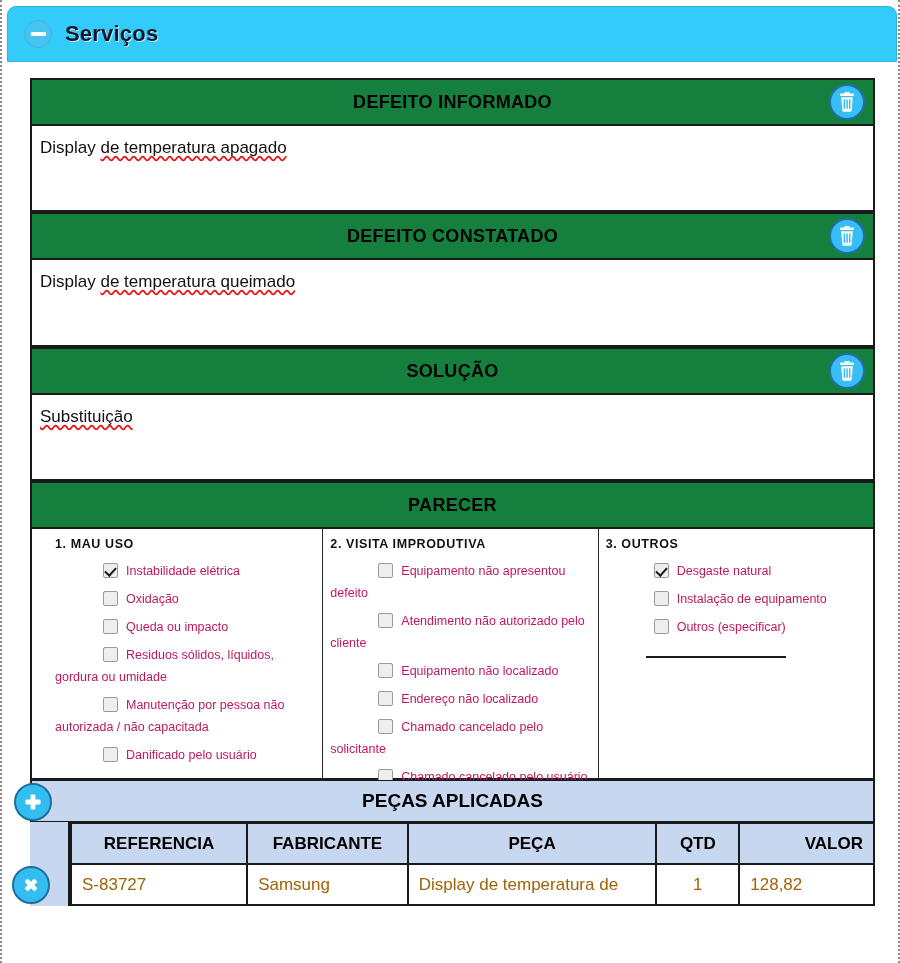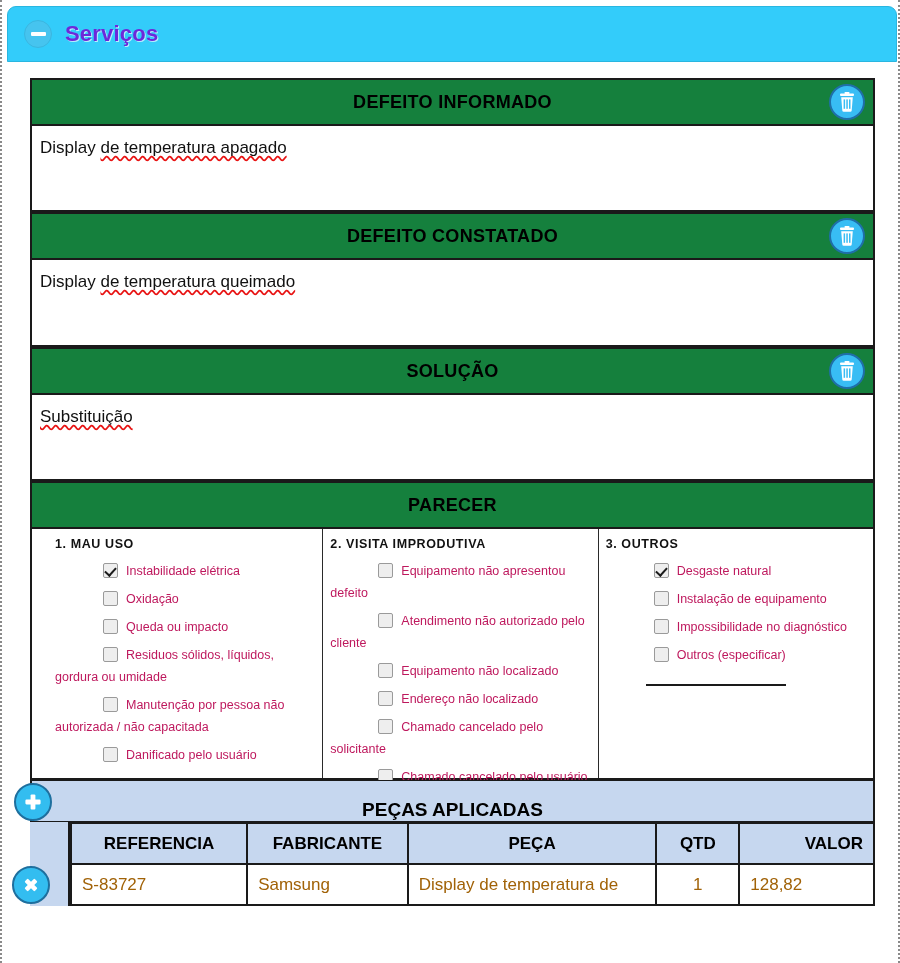--- a/index.html
+++ b/index.html
@@ -42,21 +42,21 @@
   }
   .collapse-btn .bar {
     width: 15px; height: 4px;
     background: #ffffff;
     border-radius: 1px;
   }
   .titlebar-text {
     margin-left: 13px;
     font-size: 22px;
     font-weight: bold;
-    color: #6d28d9;
+    color: #0f172a;
     text-shadow: 1px 1px 0 rgba(255,255,255,0.65);
     letter-spacing: 0.2px;
   }
 
   
   .sections {
     position: absolute;
     left: 28px; top: 78px;
     width: 845px;
   }
@@ -166,21 +166,21 @@
   }
 
   
   .pecas-header {
     position: relative;
     height: 42px;
     background: #c6d7ef;
     border: 2px solid #1a1a1a;
     border-top: 1px solid #1a1a1a;
     border-bottom: 1px solid #1a1a1a;
-    display: flex; align-items: flex-end; justify-content: center;
+    display: flex; align-items: center; justify-content: center;
   }
   .pecas-header-title {
     font-size: 19px;
     font-weight: bold;
     color: #000000;
   }
 
   .round-btn {
     position: absolute;
     width: 38px; height: 38px;
@@ -318,21 +318,20 @@
         <div class="cb-row"><span class="cb"></span><span>Equipamento não localizado</span></div>
         <div class="cb-row"><span class="cb"></span><span>Endereço não localizado</span></div>
         <div class="cb-row"><span class="cb"></span><span>Chamado cancelado pelo solicitante</span></div>
         <div class="cb-row"><span class="cb"></span><span>Chamado cancelado pelo usuário</span></div>
       </div>
 
       <div class="pcol">
         <div class="pcol-title">3. OUTROS</div>
         <div class="cb-row"><span class="cb checked"></span><span>Desgaste natural</span></div>
         <div class="cb-row"><span class="cb"></span><span>Instalação de equipamento</span></div>
-        <div class="cb-row"><span class="cb"></span><span>Impossibilidade no diagnóstico</span></div>
         <div class="cb-row"><span class="cb"></span><span>Outros (especificar)</span></div>
         <div class="spec-line"></div>
       </div>
 
     </div>
 
     <div class="pecas-header">
       <div class="round-btn add-btn">
         <svg width="20" height="20" viewBox="0 0 20 20" aria-hidden="true">
           <rect x="7.6" y="2.4" width="4.8" height="15.2" rx="1.1" fill="#ffffff"></rect>

